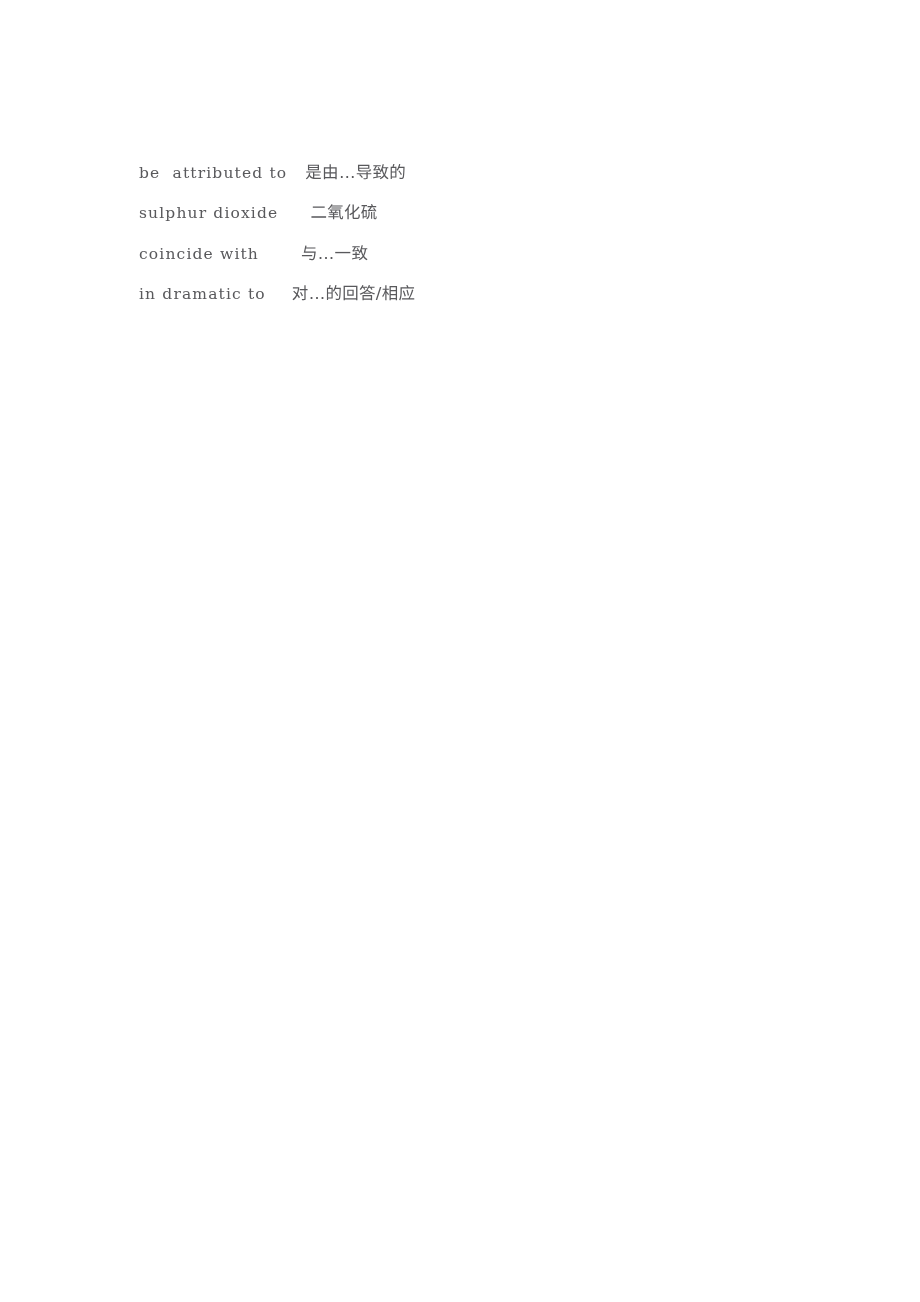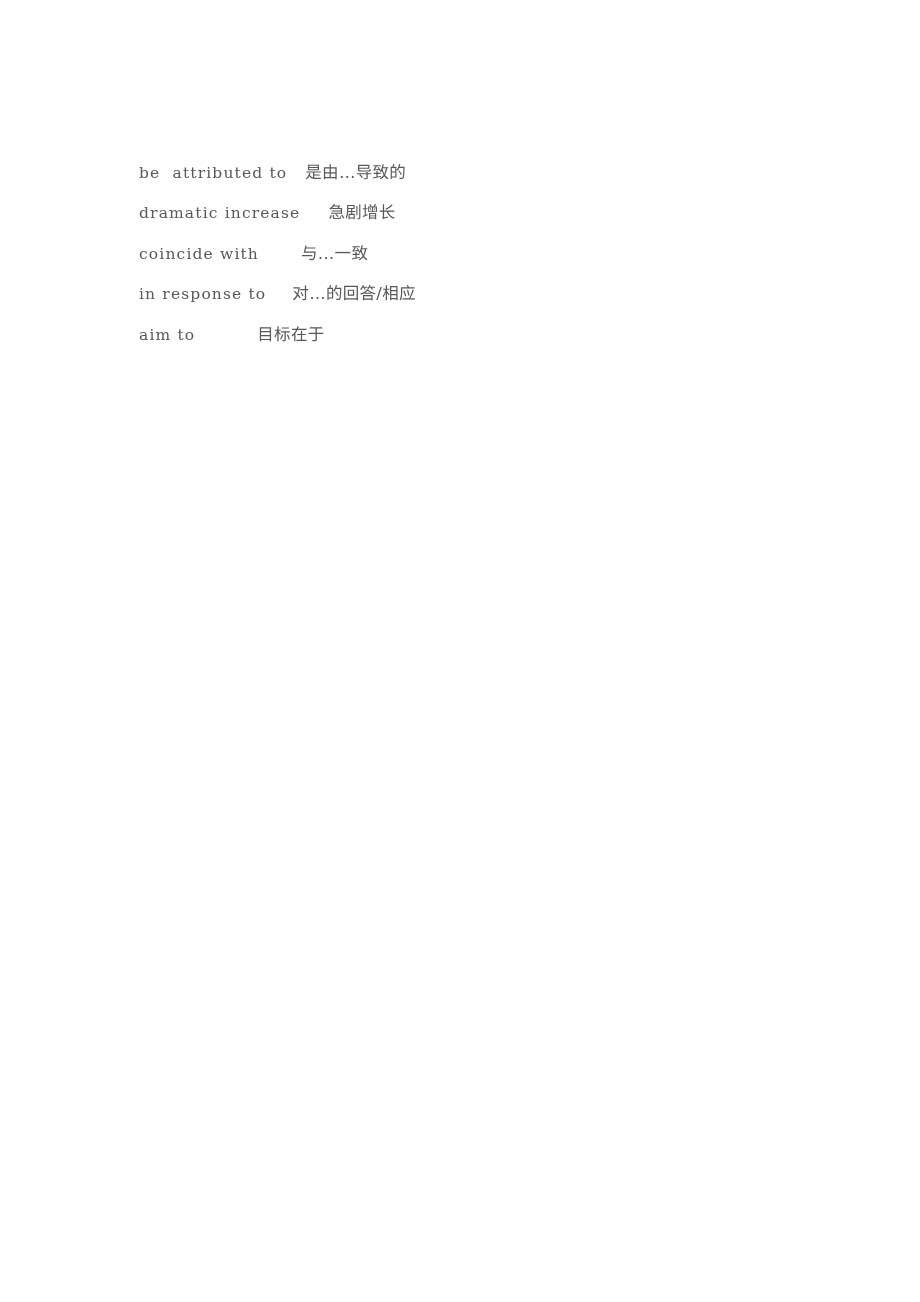--- a/index.html
+++ b/index.html
@@ -77,34 +77,31 @@
 <body>
 
 <div class="page">
 
   <div class="glossary">
 
     <div class="glossary-line">
       <span class="term-en">be  attributed to</span><span class="gap" style="width: 18px;"></span><span class="term-zh">是由…导致的</span>
     </div>
 
+    <div class="glossary-line">
+      <span class="term-en">sulphur dioxide</span><span class="gap" style="width: 32px;"></span><span class="term-zh">二氧化硫</span>
+    </div>
 
-    <div class="glossary-line">
-      <span class="term-en">dramatic increase</span><span class="gap" style="width: 28px;"></span><span class="term-zh">急剧增长</span>
-    </div>
 
 
 
     <div class="glossary-line">
       <span class="term-en">coincide with</span><span class="gap" style="width: 42px;"></span><span class="term-zh">与…一致</span>
     </div>
 
     <div class="glossary-line">
-      <span class="term-en">in response to</span><span class="gap" style="width: 26px;"></span><span class="term-zh">对…的回答/相应</span>
+      <span class="term-en">in dramatic to</span><span class="gap" style="width: 26px;"></span><span class="term-zh">对…的回答/相应</span>
     </div>
 
-    <div class="glossary-line">
-      <span class="term-en">aim to</span><span class="gap" style="width: 62px;"></span><span class="term-zh">目标在于</span>
-    </div>
 
   </div>
 
 </div>
 
 </body></html>

